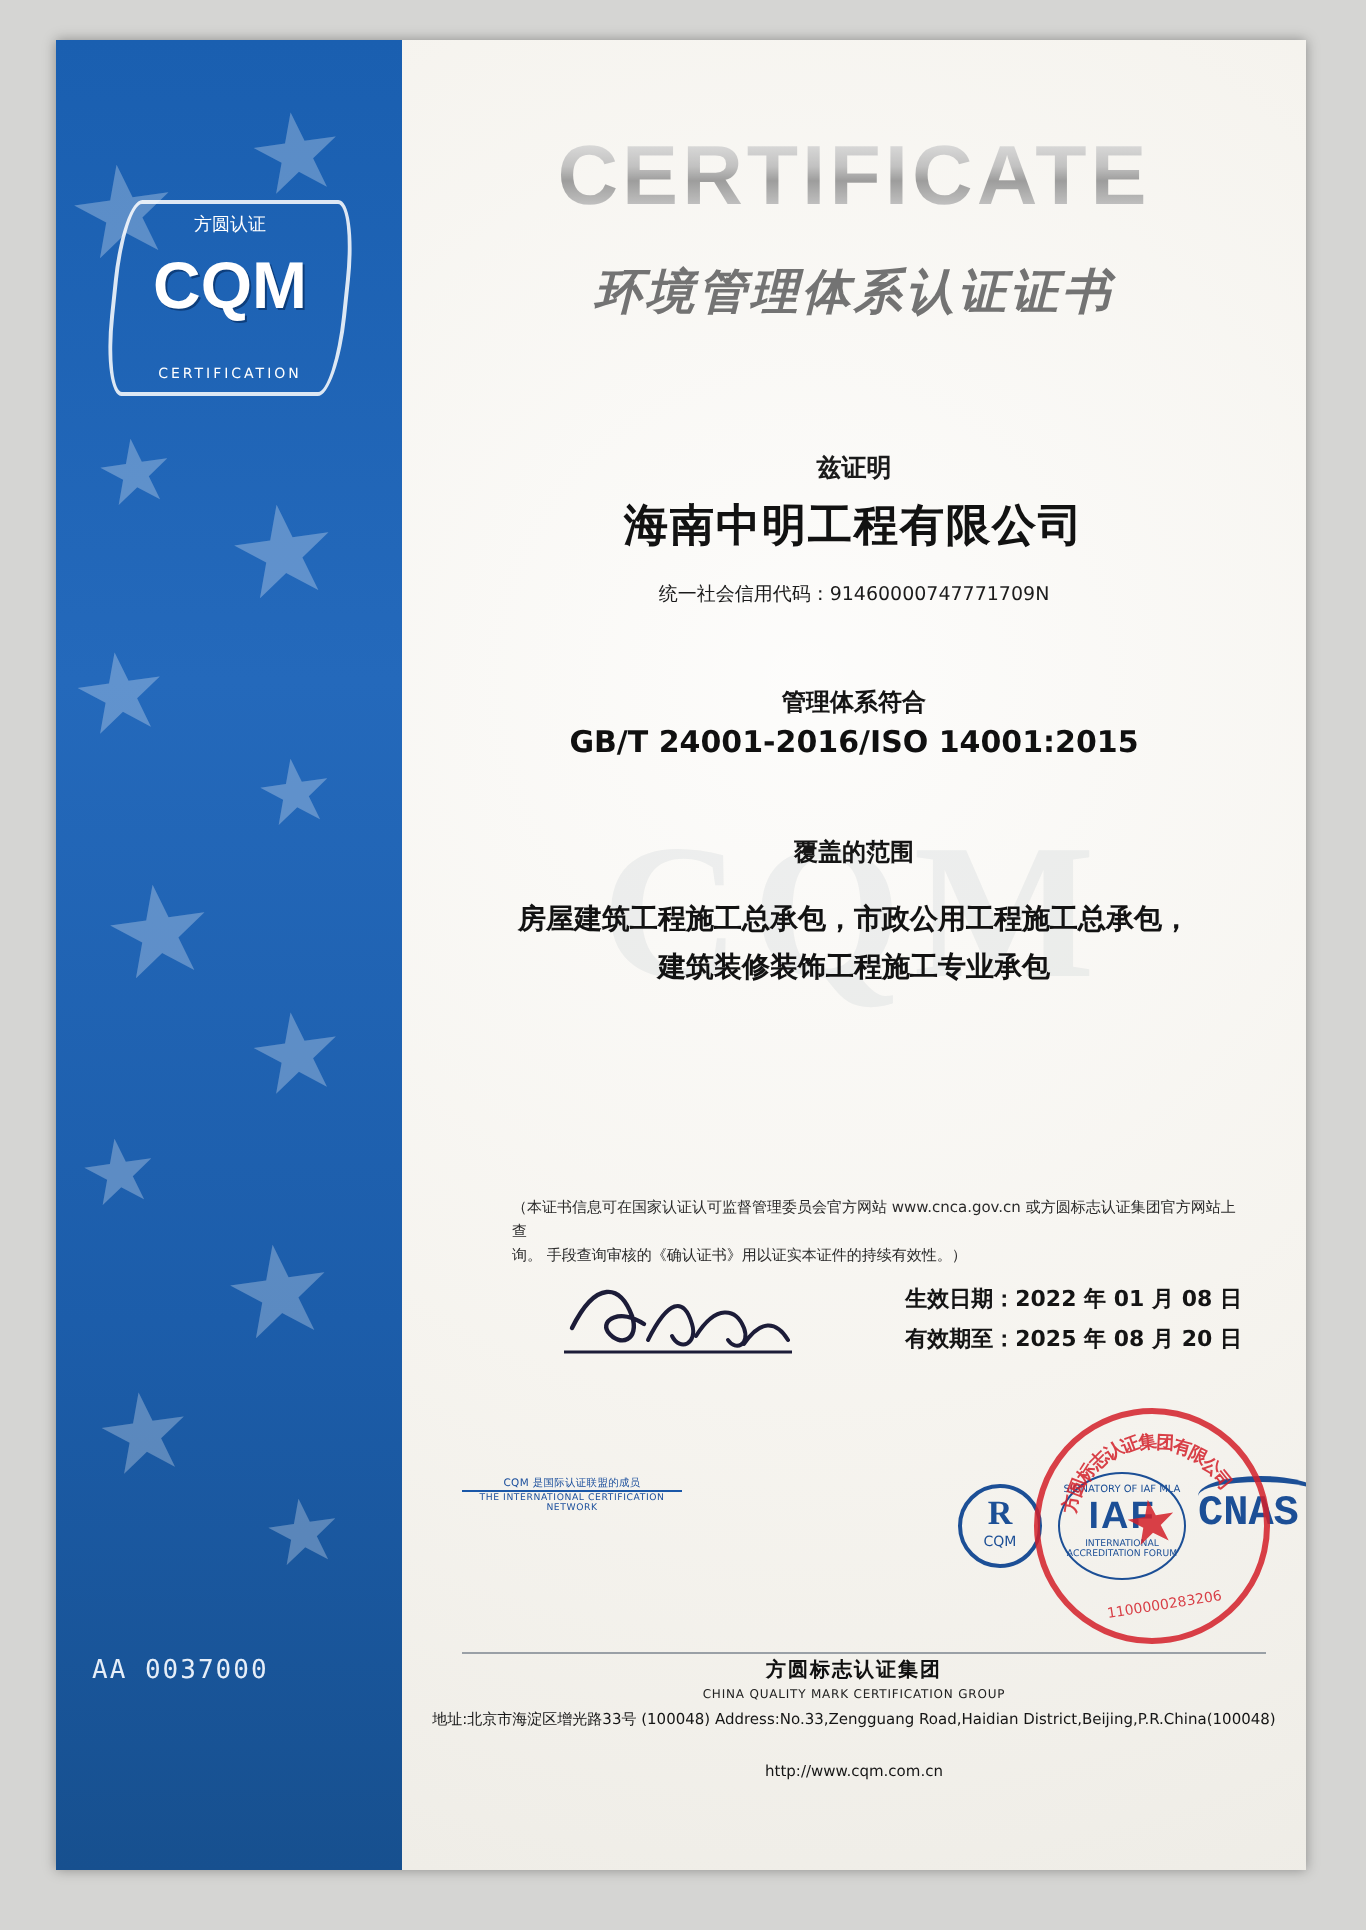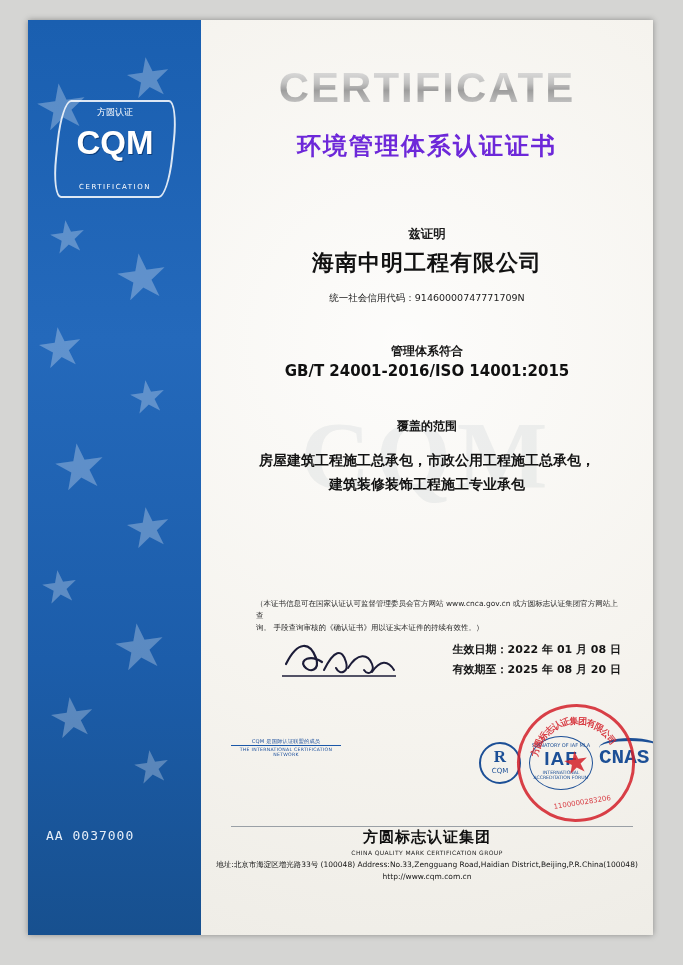--- a/index.html
+++ b/index.html
@@ -104,21 +104,22 @@
   }
   .title-cn {
     position: absolute;
     left: 0; right: 0;
     top: 110px;
     text-align: center;
     font-family: "DejaVu Sans", sans-serif;
     font-weight: bold;
     font-size: 24px;
     letter-spacing: 2px;
-    color: #6d28d9;
+    color: #737373;
+    font-style: italic;
   }
   .cert-no {
     position: absolute;
     left: 0; right: 0;
     top: 168px;
     text-align: center;
     font-size: 12.5px;
     font-weight: bold;
     color: #1b1b1b;
     font-family: "DejaVu Sans", sans-serif;
@@ -377,40 +378,40 @@
     border-top: 1px solid #9aa0a6;
   }
   .footer {
     position: absolute;
     left: 0; right: 0;
     top: 808px;
     text-align: center;
     font-family: "DejaVu Sans", sans-serif;
   }
   .footer .cn-name {
-    font-size: 15px;
+    font-size: 10px;
     font-weight: bold;
     color: #101010;
     letter-spacing: 1px;
   }
   .footer .en-name {
     font-size: 6px;
     color: #222;
     letter-spacing: 0.4px;
     margin-top: 2px;
   }
   .footer .addr {
     font-size: 7.5px;
     color: #151515;
     margin-top: 4px;
   }
   .footer .web {
     font-size: 7.5px;
     color: #151515;
-    margin-top: 2px;
+    margin-top: 16px;
   }
   
   .serial {
     position: absolute;
     left: 18px;
     top: 808px;
     font-family: "DejaVu Sans Mono", monospace;
     font-size: 13px;
     color: #e6eef8;
     letter-spacing: 1px;

